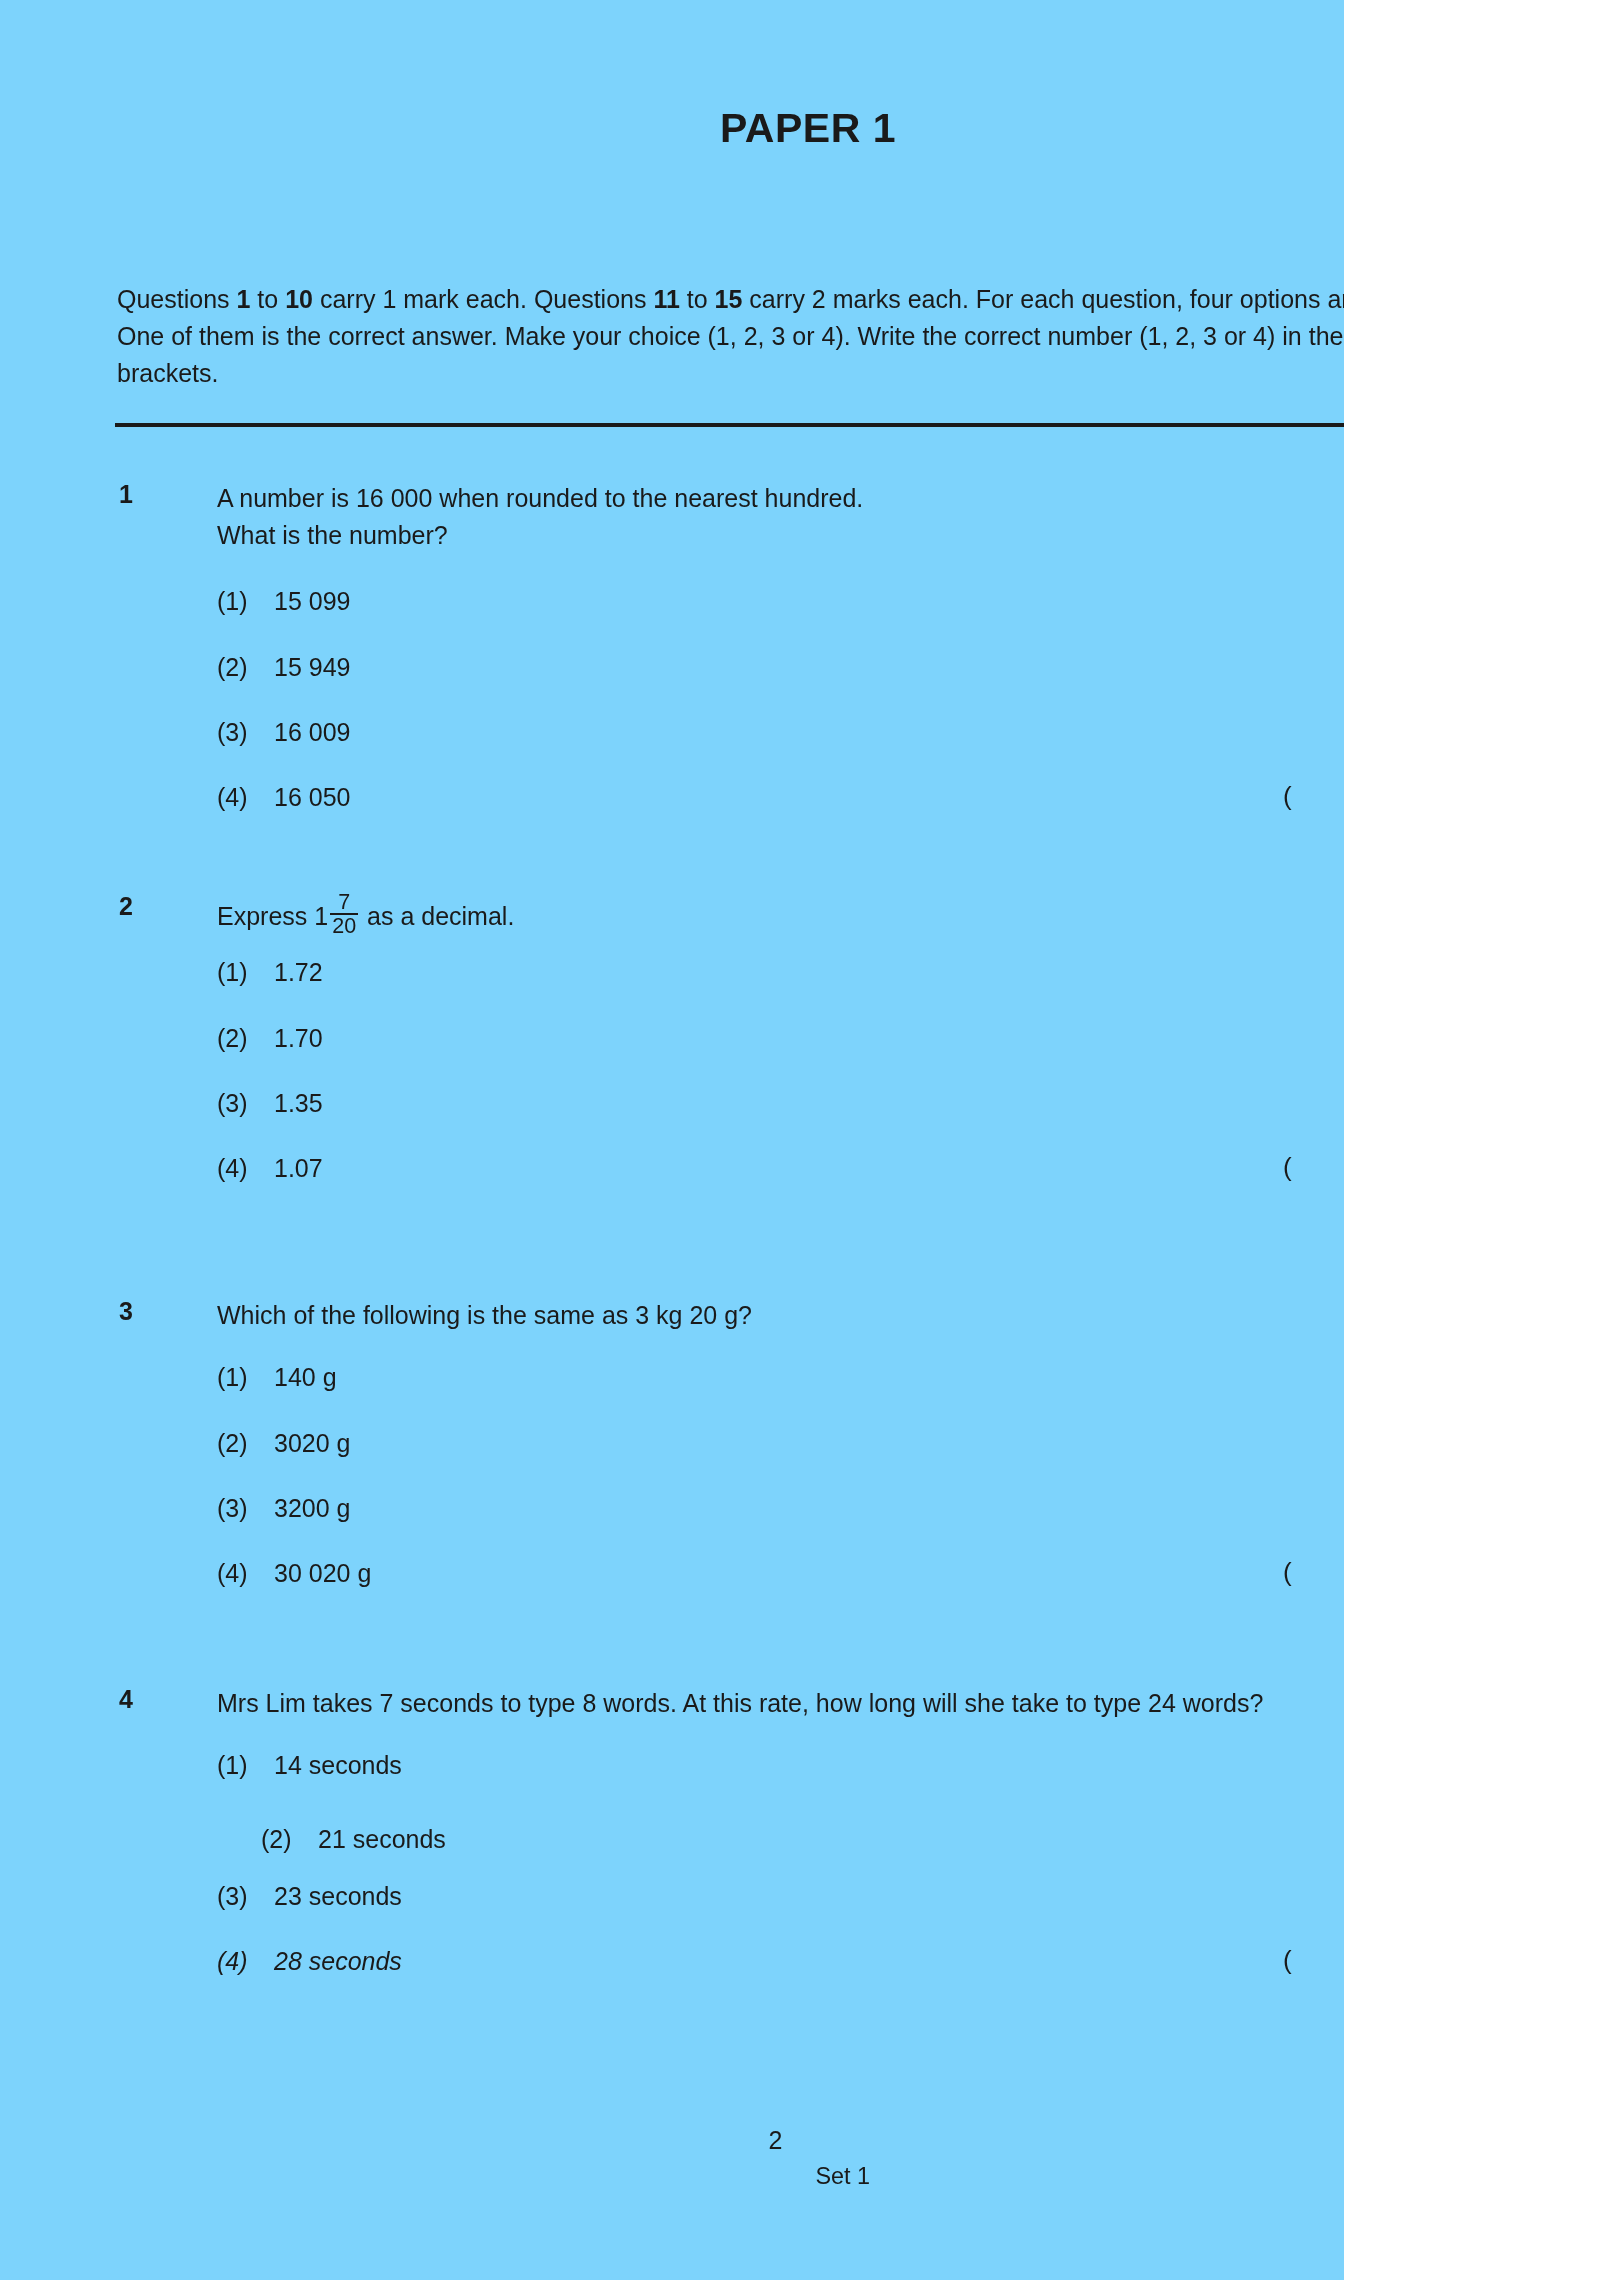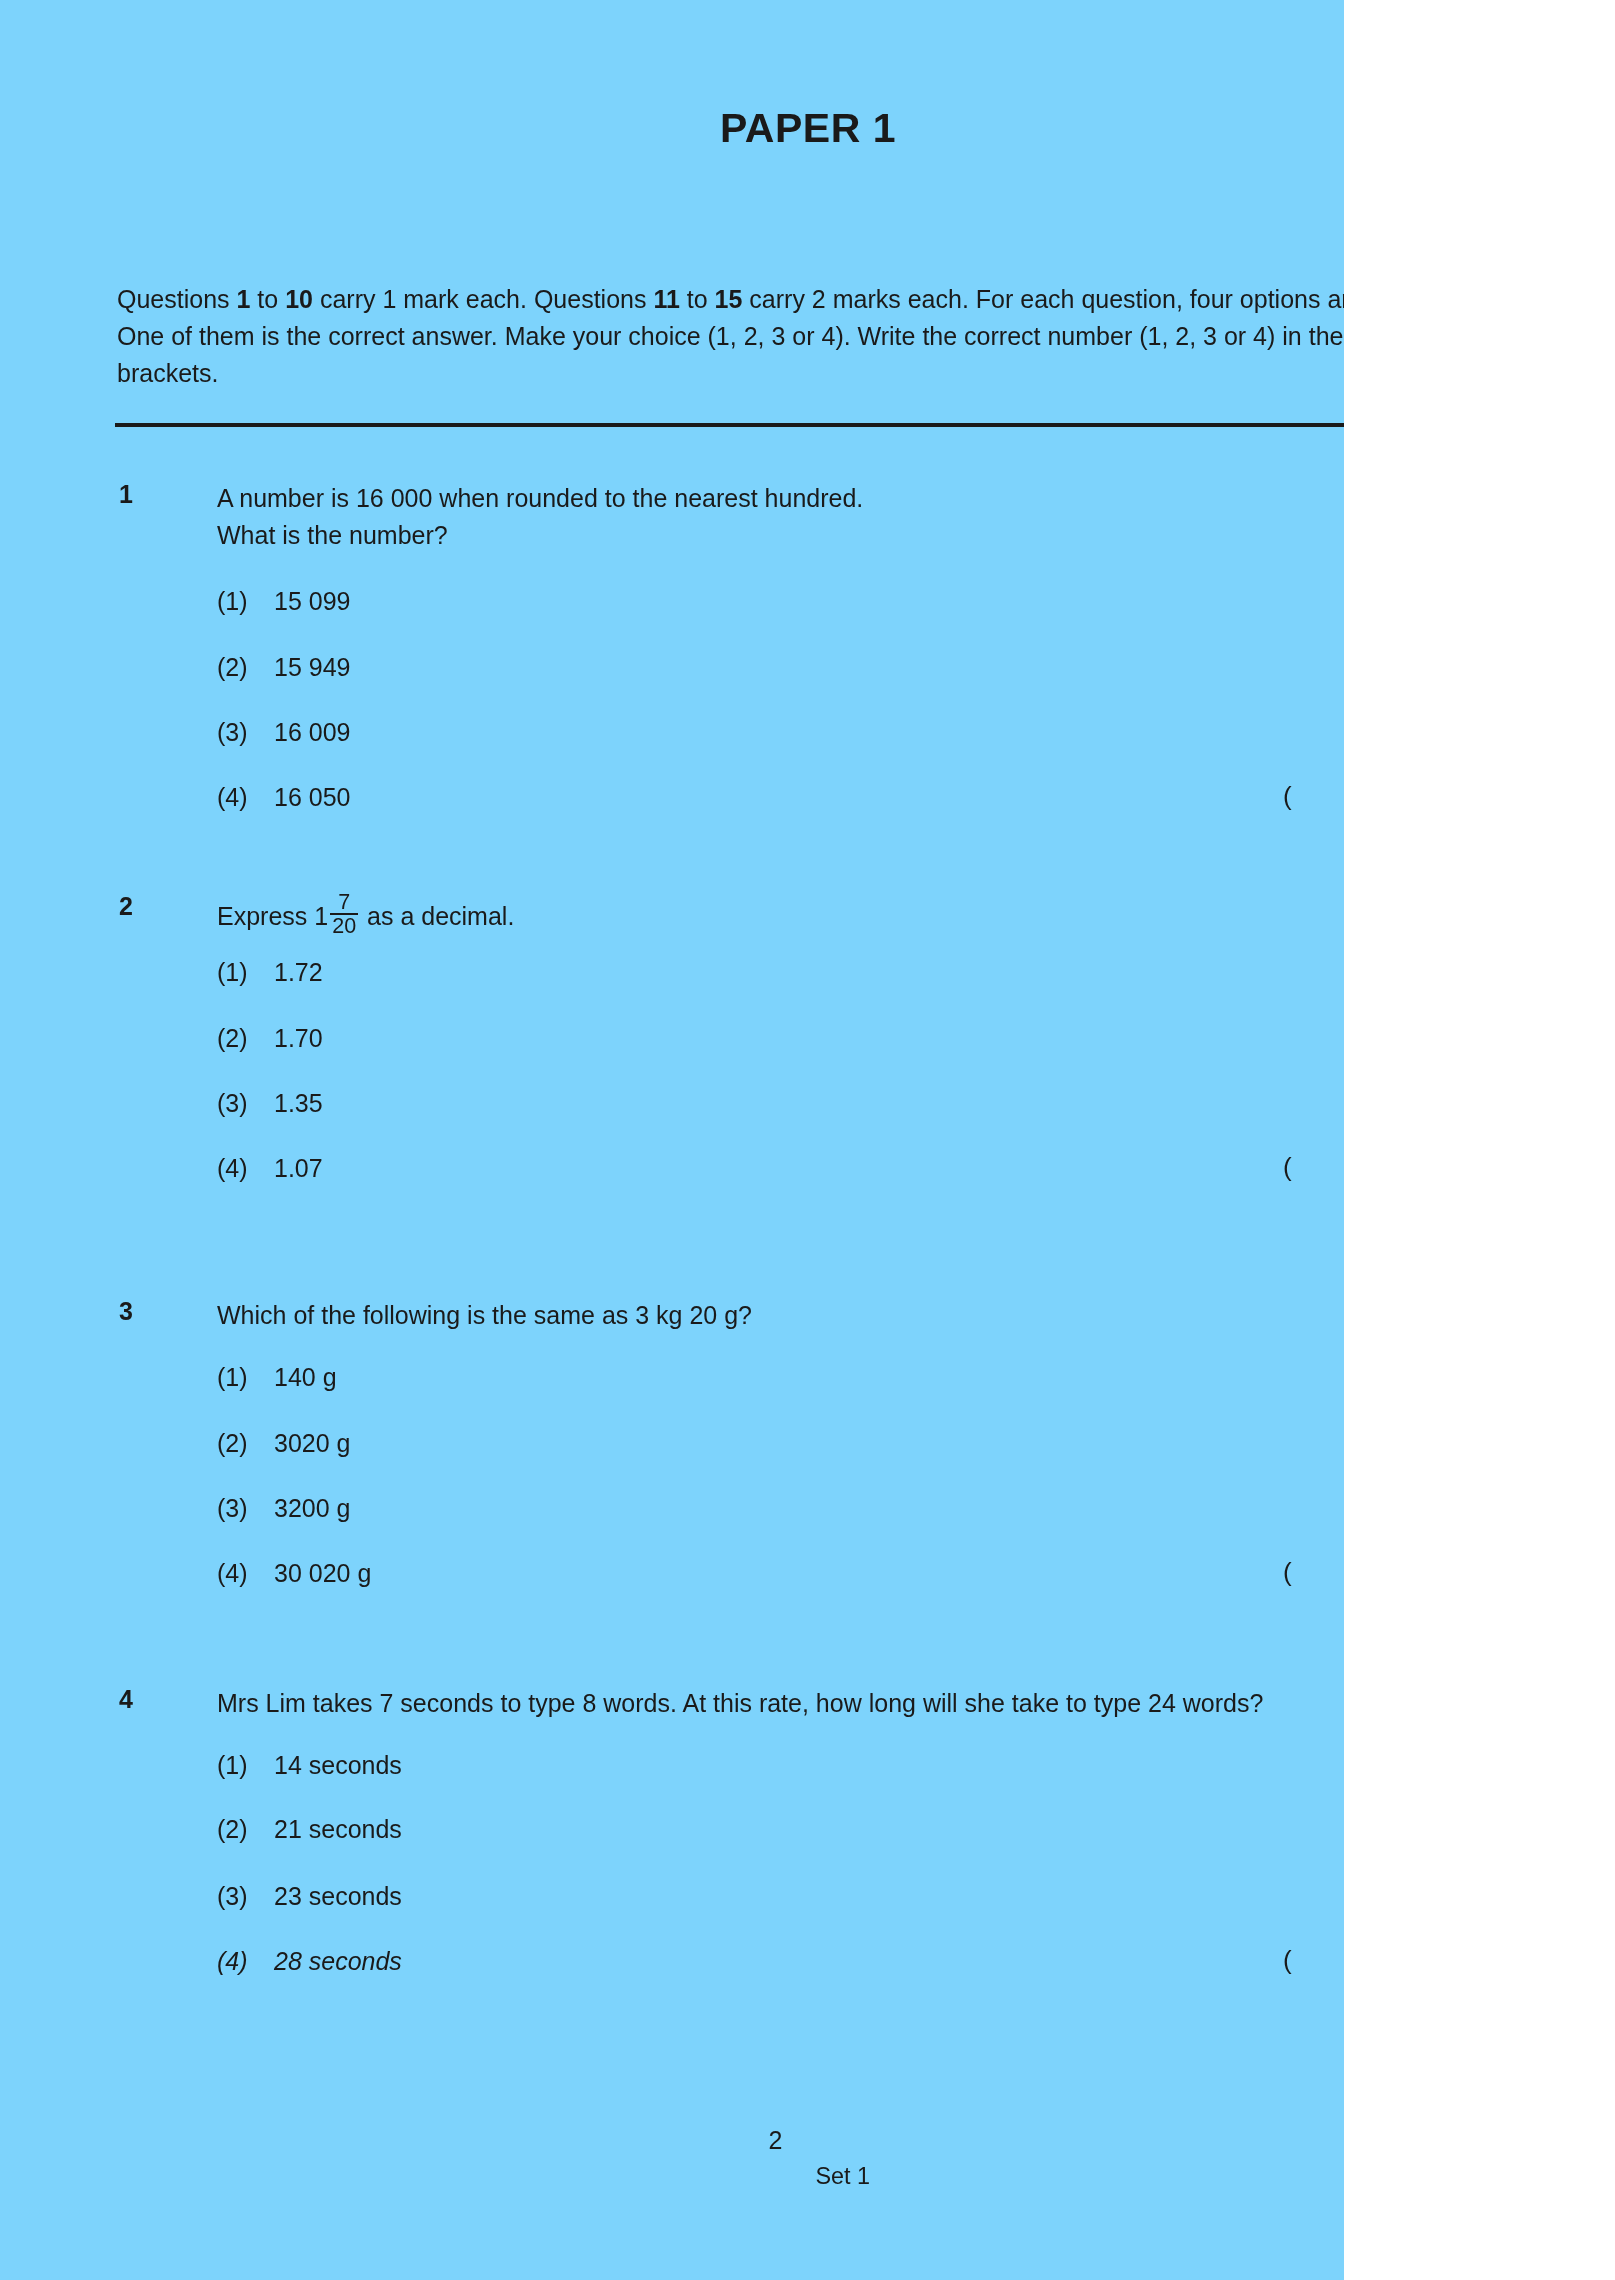--- a/index.html
+++ b/index.html
@@ -201,21 +201,21 @@
     <div class="option" style="top:197px;"><span class="opt-label">(3)</span><span>3200 g</span></div>
     <div class="option" style="top:262px;"><span class="opt-label">(4)</span><span>30 020 g</span></div>
     <div class="bracket bracket-open" style="top:262px;">(</div>
     <div class="bracket bracket-close" style="top:262px;">)</div>
   </div>
 
   <div class="question" style="top:1685px;">
     <div class="q-num">4</div>
     <div class="q-text" style="width:1258px;"><span>Mrs Lim takes 7 seconds to type 8 words. At this rate, how long will she take to type 24 words?</span></div>
     <div class="option" style="top:66px;"><span class="opt-label">(1)</span><span>14 seconds</span></div>
-    <div class="option" style="top:130px;"><span class="opt-label">(2)</span><span>21 seconds</span></div>
+    <div class="option" style="top:140px;margin-left:44px;"><span class="opt-label">(2)</span><span>21 seconds</span></div>
     <div class="option" style="top:197px;"><span class="opt-label">(3)</span><span>23 seconds</span></div>
     <div class="option" style="top:262px;font-style:italic;"><span class="opt-label">(4)</span><span>28 seconds</span></div>
     <div class="bracket bracket-open" style="top:262px;">(</div>
     <div class="bracket bracket-close" style="top:262px;">)</div>
   </div>
 
 
   <div class="footer-page">2</div>
   <div class="footer-set">Set 1</div>
 

